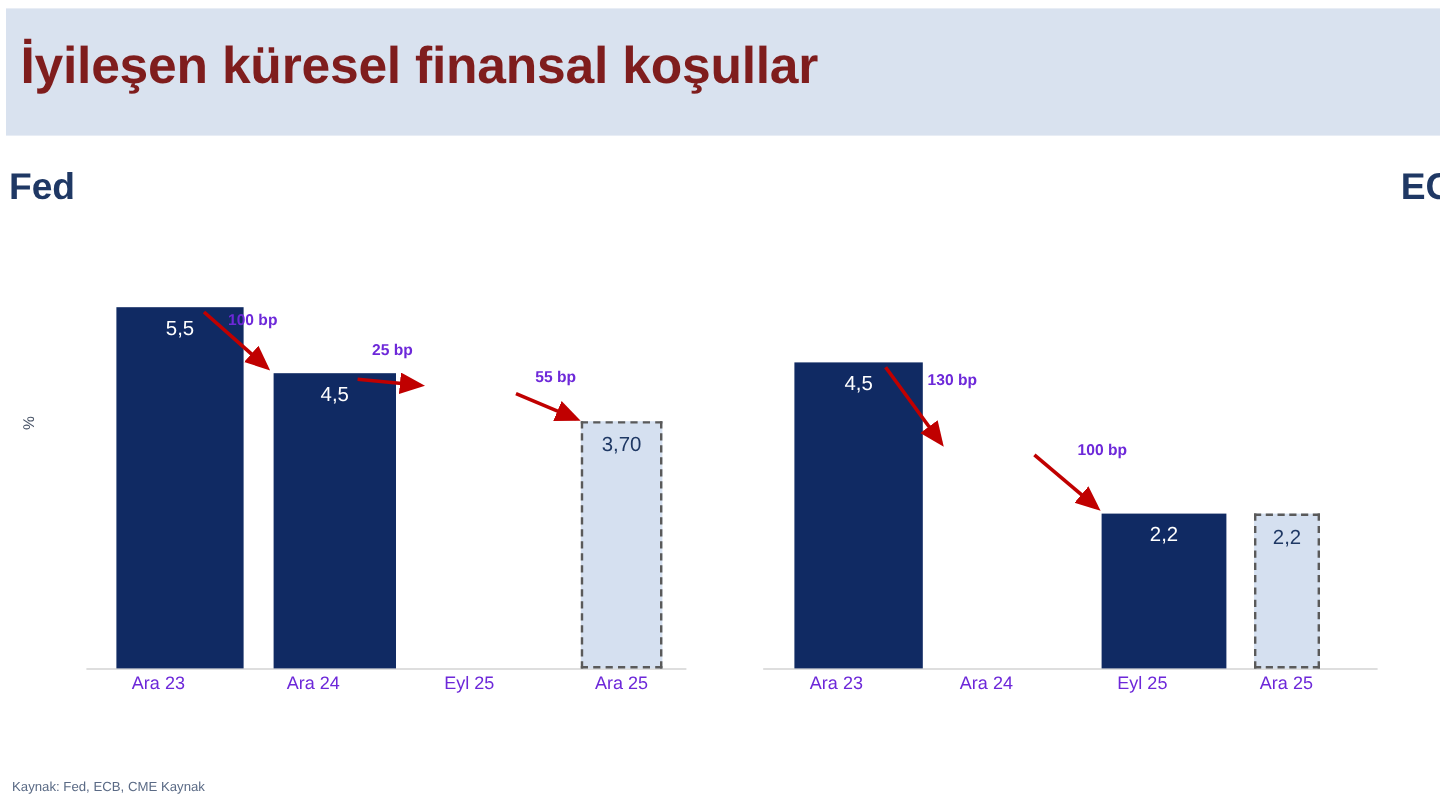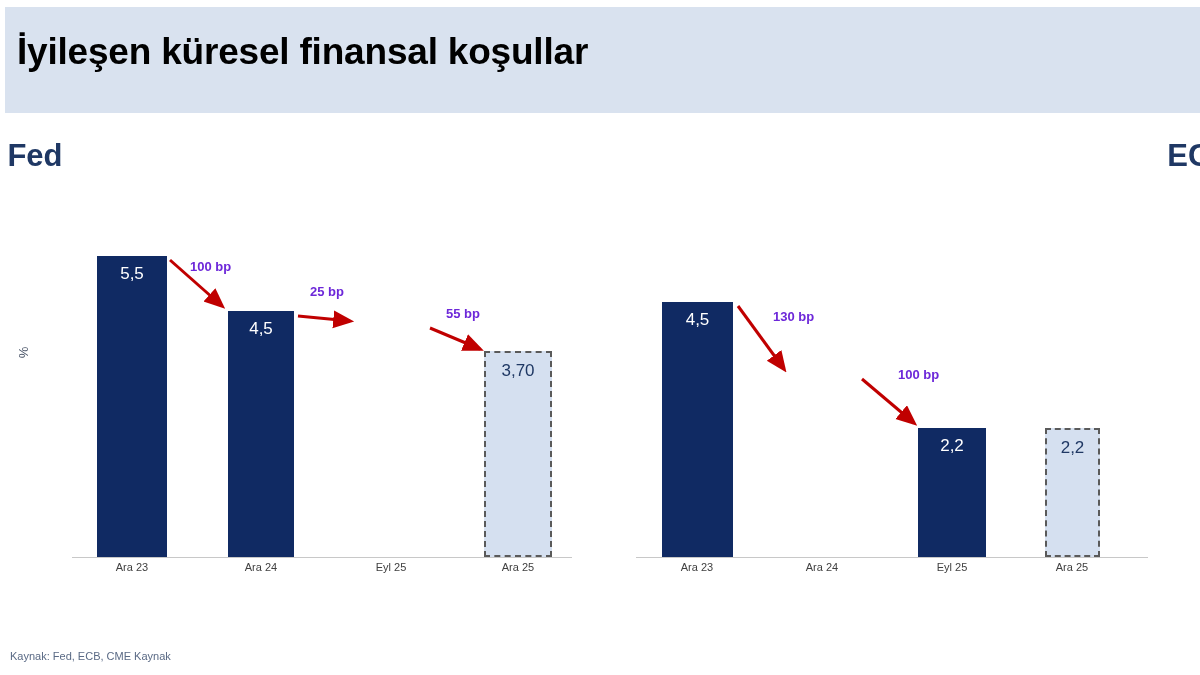--- a/index.html
+++ b/index.html
@@ -10,22 +10,22 @@
     overflow:hidden;
     position:relative;
   }
   
   .banner{
     position:absolute;left:5px;top:7px;width:1195px;height:106px;
     background:#d9e2ef;
   }
   .banner-title{
     position:absolute;left:12px;top:24px;
-    font-size:37px;font-weight:bold;
-    color:#000000;
+    font-size:43px;font-weight:bold;
+    color:#7f1d1d;
     letter-spacing:-0.2px;
     white-space:nowrap;
   }
   
   .panel{position:absolute;top:113px;height:562px;}
   .panel-fed{left:0px;width:600px;}
   .panel-ecb{left:600px;width:600px;}
   .panel-title{
     position:absolute;top:25px;width:100%;
     text-align:center;
@@ -34,42 +34,43 @@
   .panel-fed .panel-title{left:-265px;}
   .panel-ecb .panel-title{left:300px;}
   
   .plot{position:absolute;left:0;top:0;width:600px;height:562px;}
   .axis-line{
     position:absolute;height:1px;background:#c8c8c8;
   }
   .bar{
     position:absolute;
     background:#102a63;
+    padding-left:36px;
   }
   .bar-forecast{
     position:absolute;
     background:#d5e0f0;
     border:2px dashed #5a5a5a;
     box-sizing:border-box;
   }
   .bar-value{
     position:absolute;
     width:100%;
     text-align:center;
     font-size:17px;
     color:#ffffff;
     top:8px;
     left:0;
   }
   .bar-forecast .bar-value{color:#1f3864;}
   .cat-label{
     position:absolute;
     text-align:center;
-    font-size:11px;
-    color:#404040;
+    font-size:15px;
+    color:#6d28d9;
     top:566px;
   }
   
   .bp-label{
     position:absolute;
     font-size:13px;font-weight:bold;
     color:#6d28d9;
     white-space:nowrap;
   }
   .arrow-svg{position:absolute;left:0;top:0;width:600px;height:562px;overflow:visible;pointer-events:none;}

